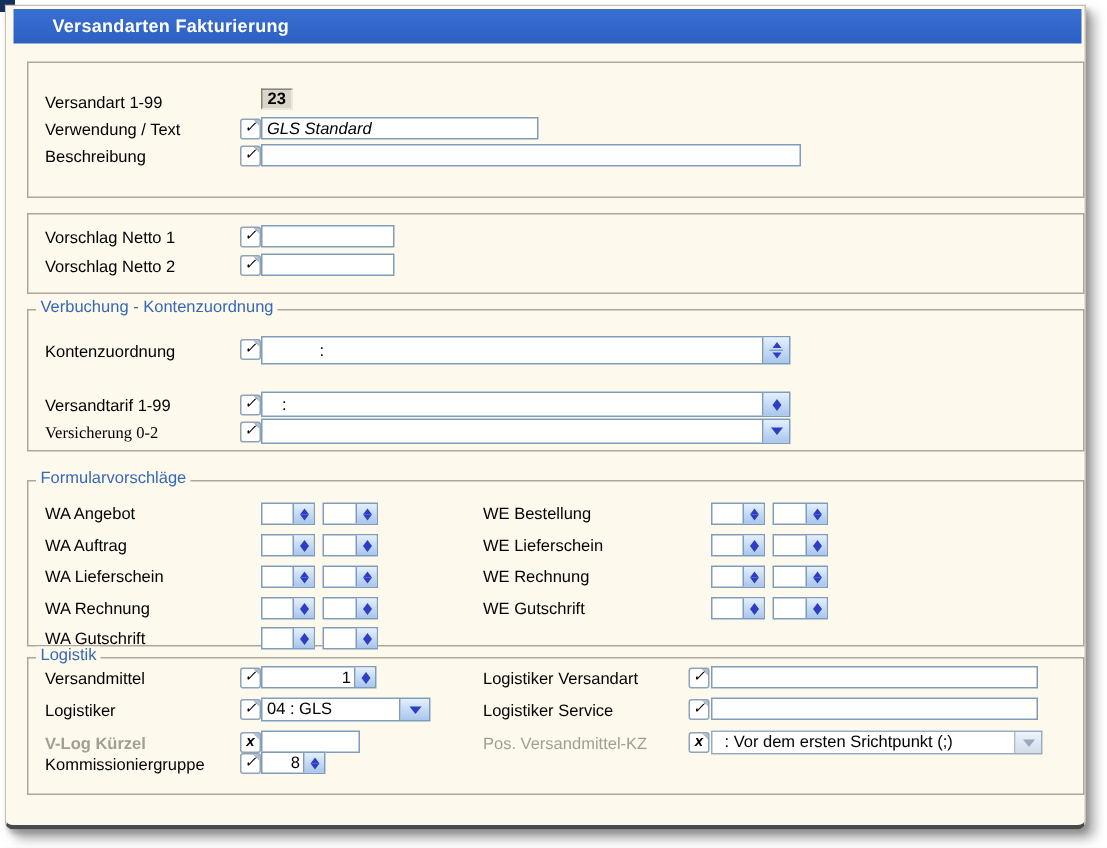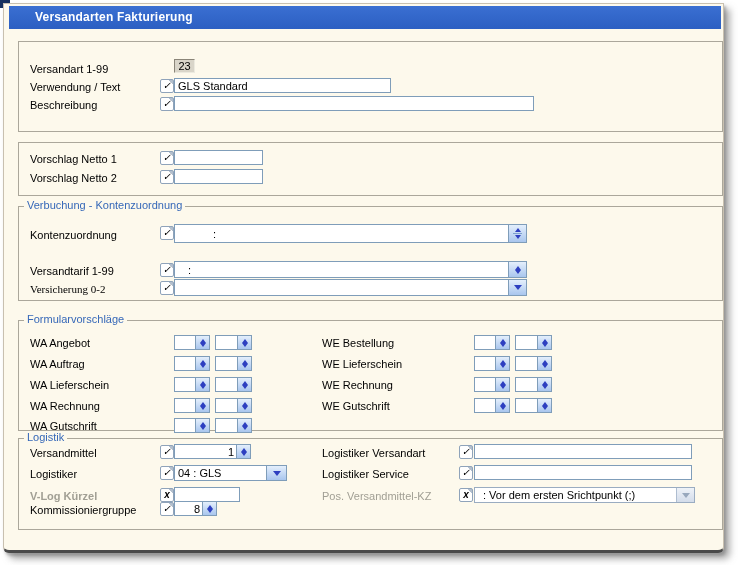--- a/index.html
+++ b/index.html
@@ -36,21 +36,21 @@
   }
   .fld .val{flex:1;padding:0 3px;white-space:pre;overflow:hidden;line-height:12px;}
   .fld .val.right{text-align:right;padding-right:2px;}
   .fld.pad38 .val{padding-left:38px;}
   .fld.pad13 .val{padding-left:13px;}
   .fld.pad8 .val{padding-left:8px;}
   .fld.dis{border-color:#9aacc1;}
   .ro{
     position:absolute;background:#d9d5c9;border:1px solid;
     border-color:#8a8578 #eceadf #eceadf #8a8578;box-sizing:border-box;
-    font-size:11px;line-height:12px;text-align:center;color:#000;
+    font-size:11px;line-height:12px;text-align:center;color:#000;font-weight:bold;
   }
   .cb{
     position:absolute;width:12px;height:12px;box-sizing:content-box;
     background:#fff;background-image:linear-gradient(225deg,#b3bfcd 3px,#ffffff 3px);
     border:1px solid #8fa3ba;border-radius:2px;
     font-size:10px;line-height:12px;text-align:center;color:#000;cursor:default;
   }
   .cb.x{font-weight:bold;}
   .btn{
     width:15px;align-self:stretch;flex:none;
@@ -75,21 +75,21 @@
   <div class="titlebar">
     <span class="title">Versandarten Fakturierung</span>
   </div>
 
   <div class="gbox" style="top:37px;height:89px;">
     <span class="lbl" style="left:11px;top:21px;">Versandart 1-99</span>
     <span class="ro" style="left:155px;top:17px;width:21px;height:14px;">23</span>
 
     <span class="lbl" style="left:11px;top:39px;">Verwendung / Text</span>
     <span class="cb" style="left:141px;top:37px;"><i>✓</i></span>
-    <div class="fld" style="left:155px;top:36px;width:217px;height:15px;">
+    <div class="fld" style="left:155px;top:36px;width:185px;height:15px;font-style:italic;">
       <span class="val">GLS Standard</span>
     </div>
 
     <span class="lbl" style="left:11px;top:57px;">Beschreibung</span>
     <span class="cb" style="left:141px;top:55px;"><i>✓</i></span>
     <div class="fld" style="left:155px;top:54px;width:360px;height:15px;">
       <span class="val"></span>
     </div>
   </div>
 

